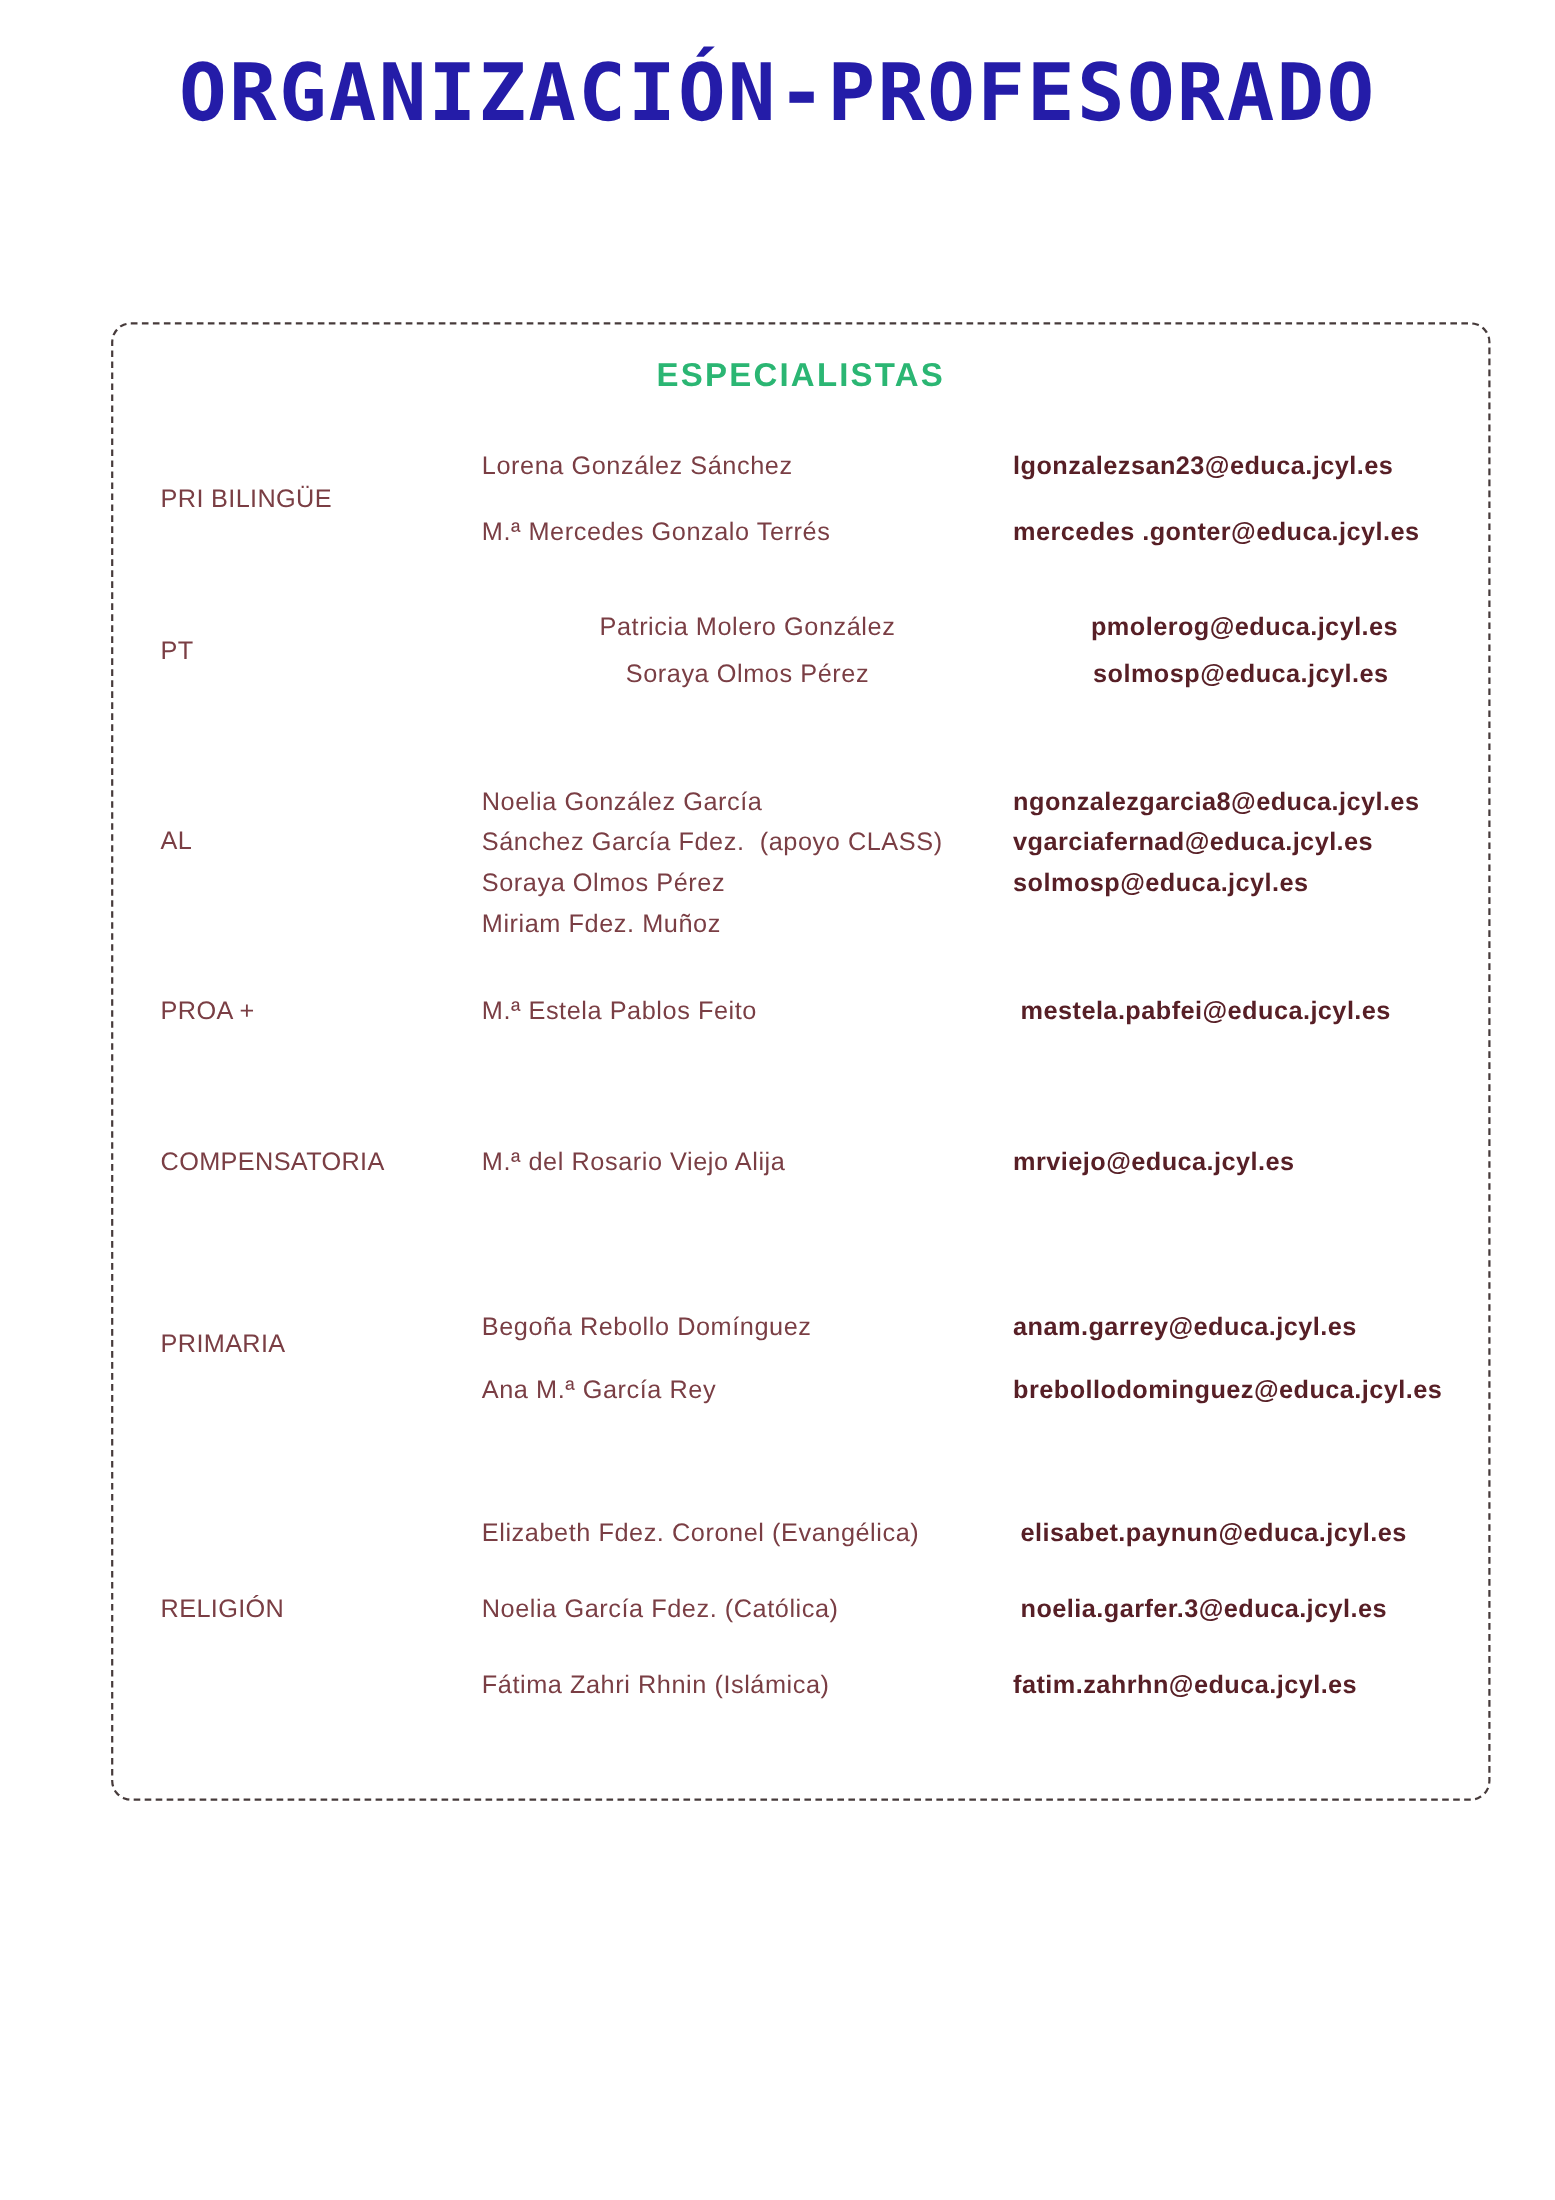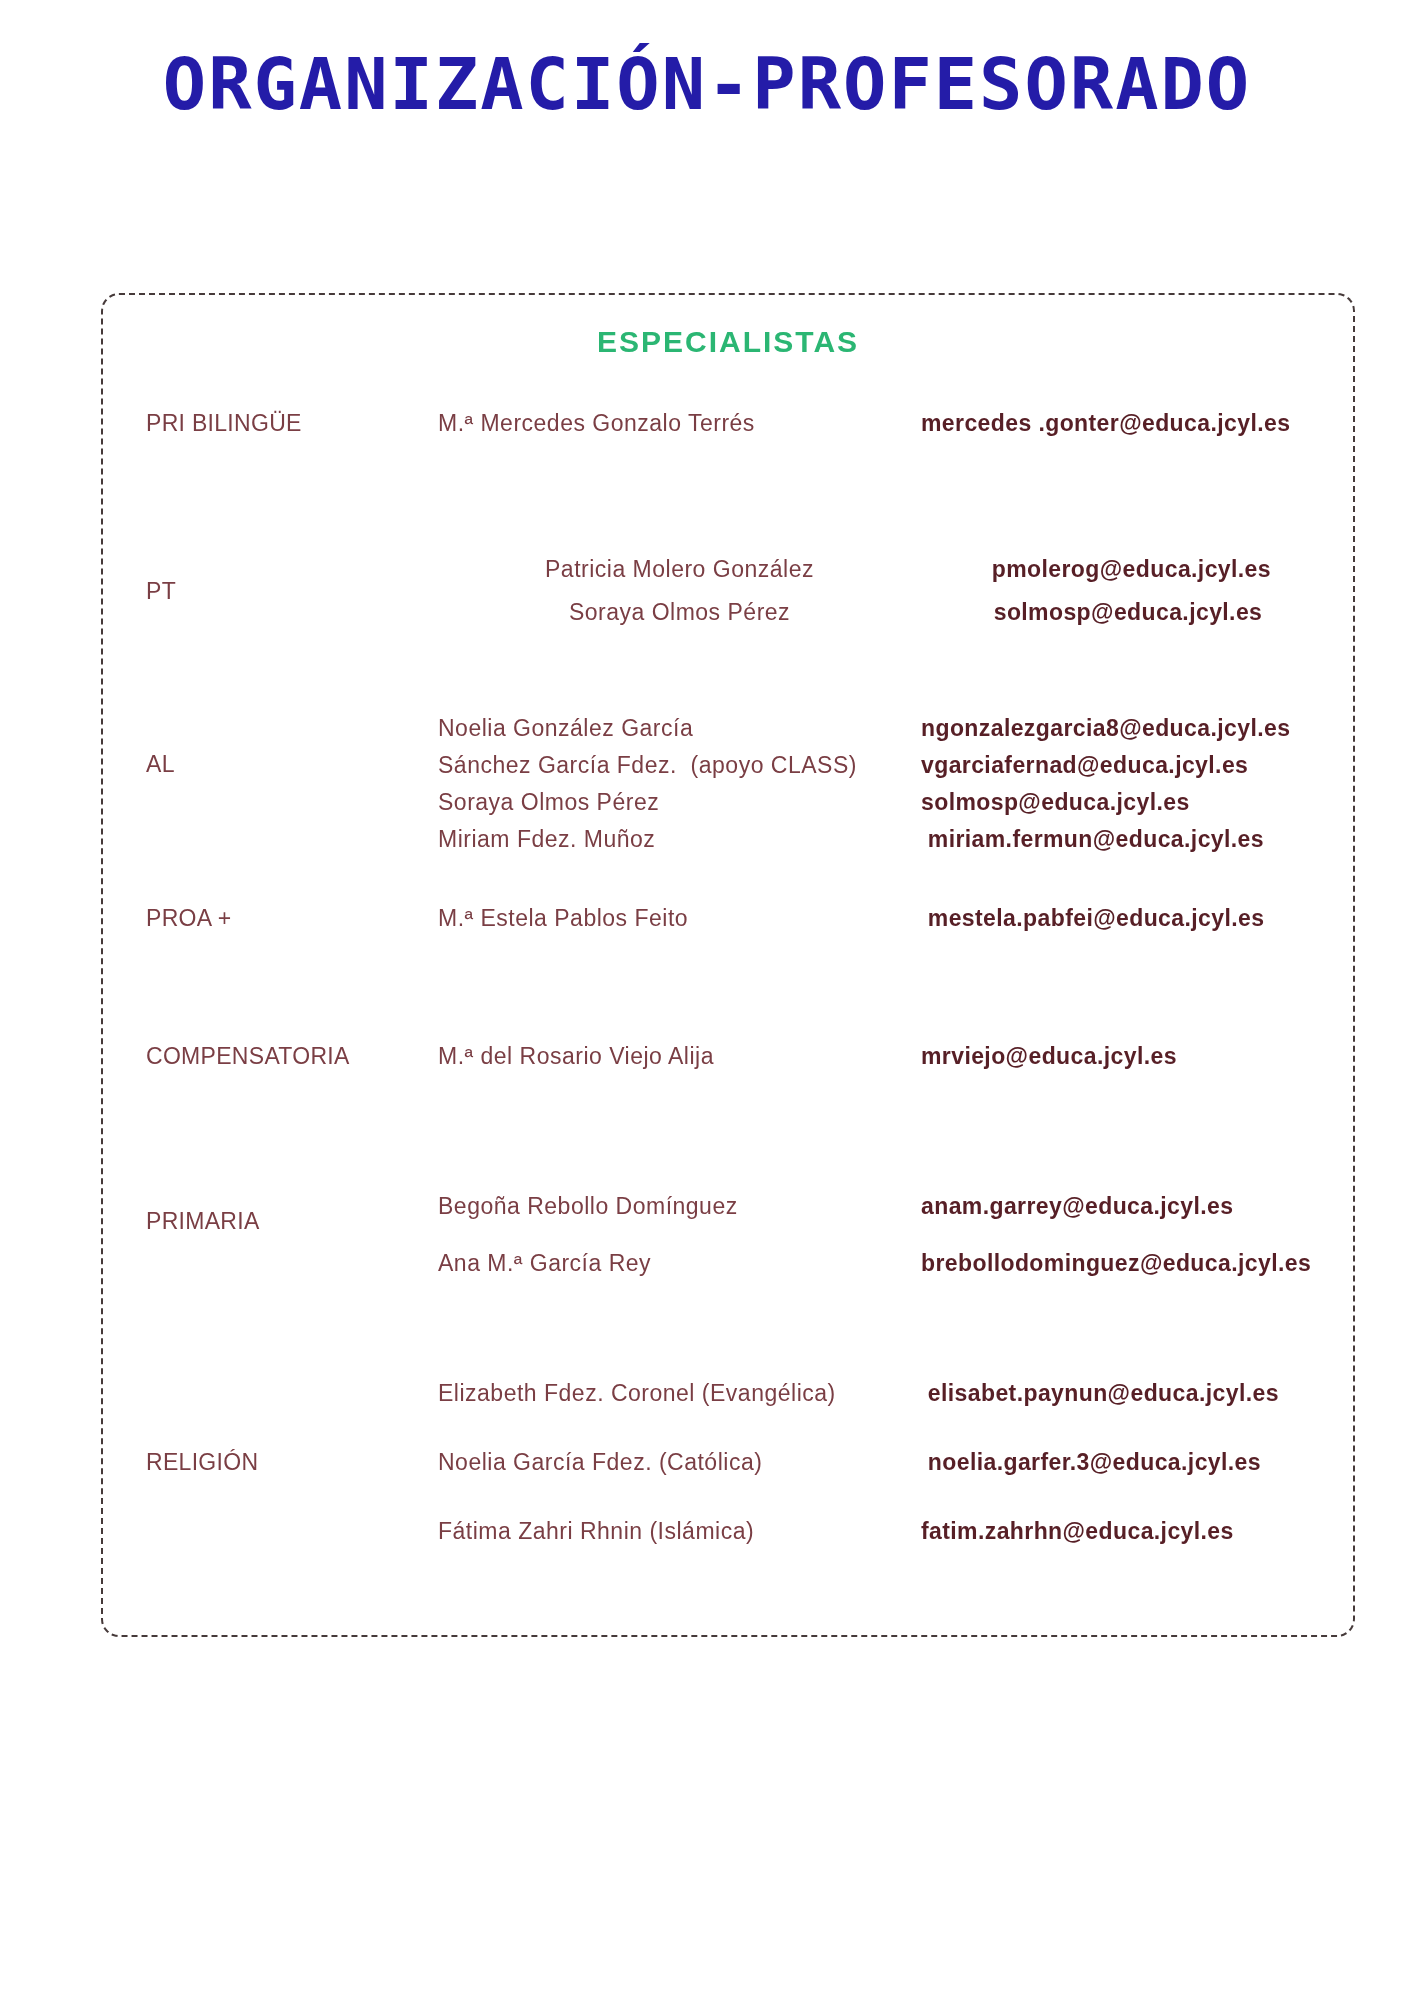--- a/index.html
+++ b/index.html
@@ -75,20 +75,24 @@
 
   <h1 class="title">ORGANIZACIÓN-PROFESORADO</h1>
 
   <section class="panel">
     <h2 class="heading">ESPECIALISTAS</h2>
 
     <div class="group g1">
       <div class="cat">PRI BILINGÜE</div>
       <div class="entries">
         <div class="entry">
+          <span class="name">Lorena González Sánchez</span>
+          <span class="email">lgonzalezsan23@educa.jcyl.es</span>
+        </div>
+        <div class="entry">
           <span class="name">M.ª Mercedes Gonzalo Terrés</span>
           <span class="email">mercedes .gonter@educa.jcyl.es</span>
         </div>
       </div>
     </div>
 
     <div class="group g2">
       <div class="cat">PT</div>
       <div class="entries">
         <div class="entry">
@@ -112,21 +116,20 @@
         <div class="entry">
           <span class="name">Sánchez García Fdez.  (apoyo CLASS)</span>
           <span class="email">vgarciafernad@educa.jcyl.es</span>
         </div>
         <div class="entry">
           <span class="name">Soraya Olmos Pérez</span>
           <span class="email">solmosp@educa.jcyl.es</span>
         </div>
         <div class="entry">
           <span class="name">Miriam Fdez. Muñoz</span>
-          <span class="email"> miriam.fermun@educa.jcyl.es</span>
         </div>
       </div>
     </div>
 
     <div class="group g4">
       <div class="cat">PROA +</div>
       <div class="entries">
         <div class="entry">
           <span class="name">M.ª Estela Pablos Feito</span>
           <span class="email"> mestela.pabfei@educa.jcyl.es</span>

